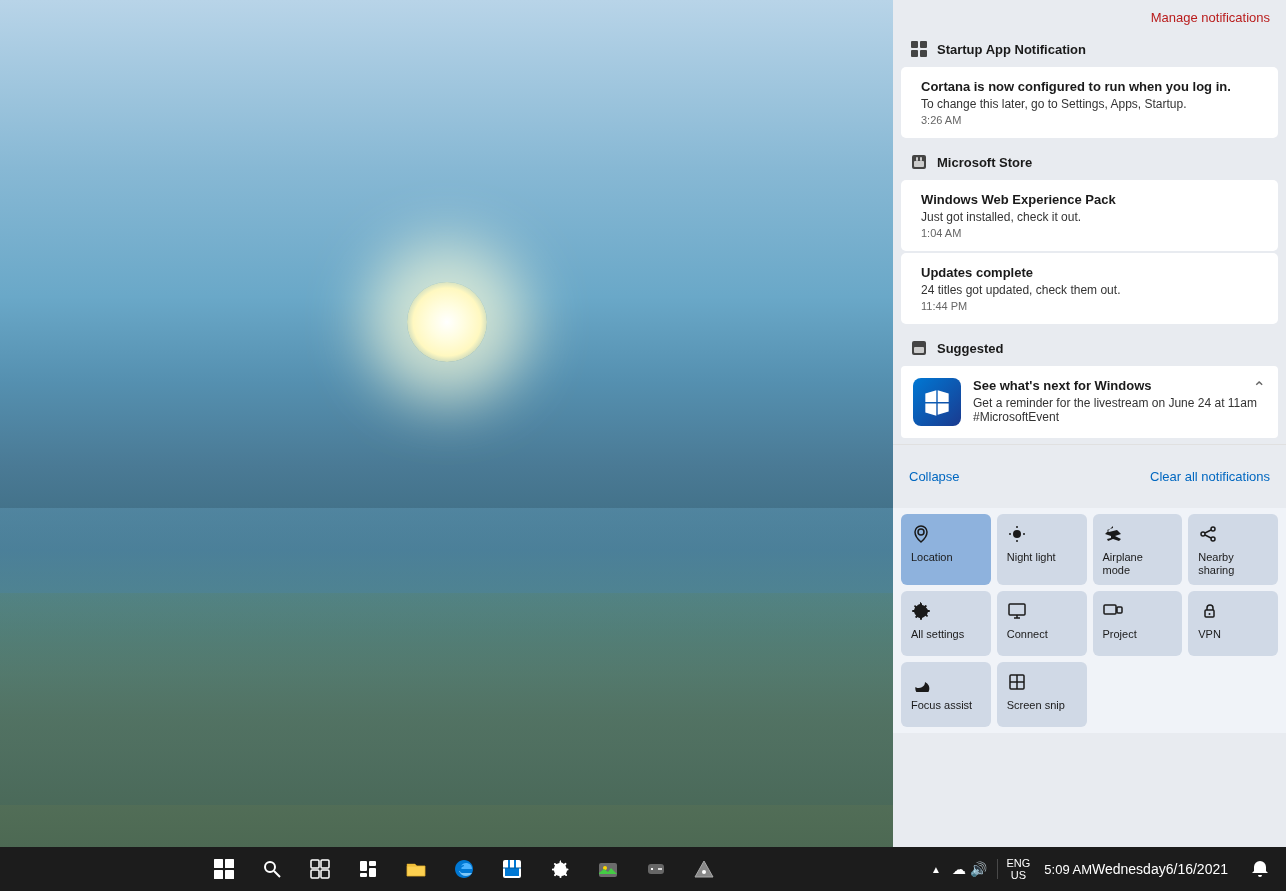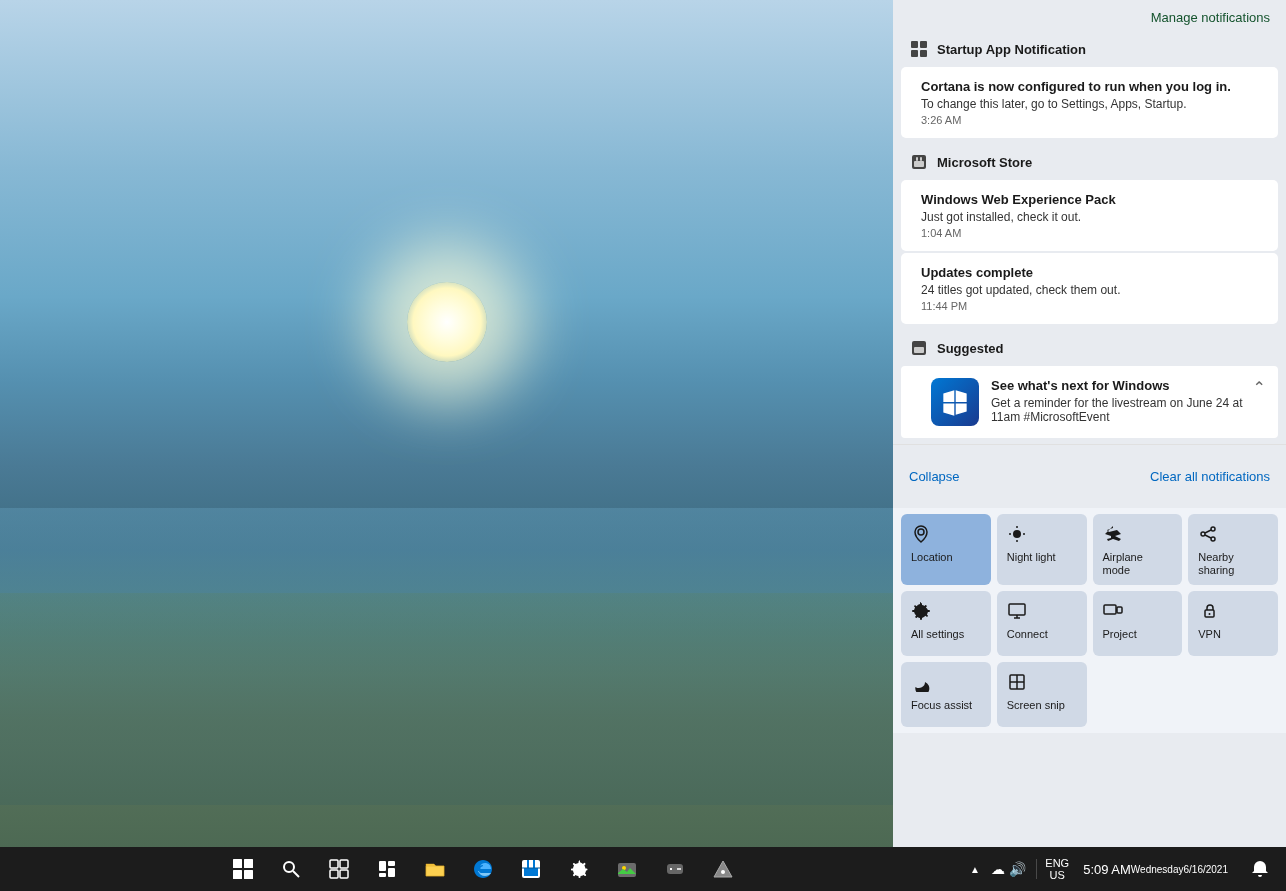--- a/index.html
+++ b/index.html
@@ -57,21 +57,21 @@
       flex-direction: column;
       overflow: hidden;
     }
 
     .panel-header {
       display: flex;
       justify-content: flex-end;
       padding: 10px 16px 6px;
     }
     .manage-notifications {
-      color: #14532d;
+      color: #b91c1c;
       font-size: 13px;
       cursor: pointer;
       text-decoration: none;
     }
 
     
     .notif-group {
       margin-bottom: 4px;
     }
     .notif-group-header {
@@ -108,21 +108,21 @@
     .notif-time {
       font-size: 11px;
       color: #666;
     }
 
     
     .suggested-item {
       background: #fff;
       margin: 2px 8px;
       border-radius: 4px;
-      padding: 12px 30px;
+      padding: 12px 12px;
       display: flex;
       align-items: flex-start;
       gap: 12px;
       cursor: pointer;
       position: relative;
     }
     .suggested-icon {
       width: 48px; height: 48px;
       border-radius: 8px;
       background: linear-gradient(135deg, #0078d4, #1a3a8f);
@@ -249,21 +249,21 @@
       font-size: 12px;
       padding: 0 8px;
       cursor: pointer;
       height: 44px;
     }
     .clock-time {
       font-size: 13px;
       font-weight: 400;
     }
     .clock-date {
-      font-size: 10px;
+      font-size: 14px;
     }
     .lang-area {
       display: flex;
       flex-direction: column;
       align-items: center;
       color: #fff;
       font-size: 11px;
       padding: 0 4px;
       cursor: pointer;
     }

